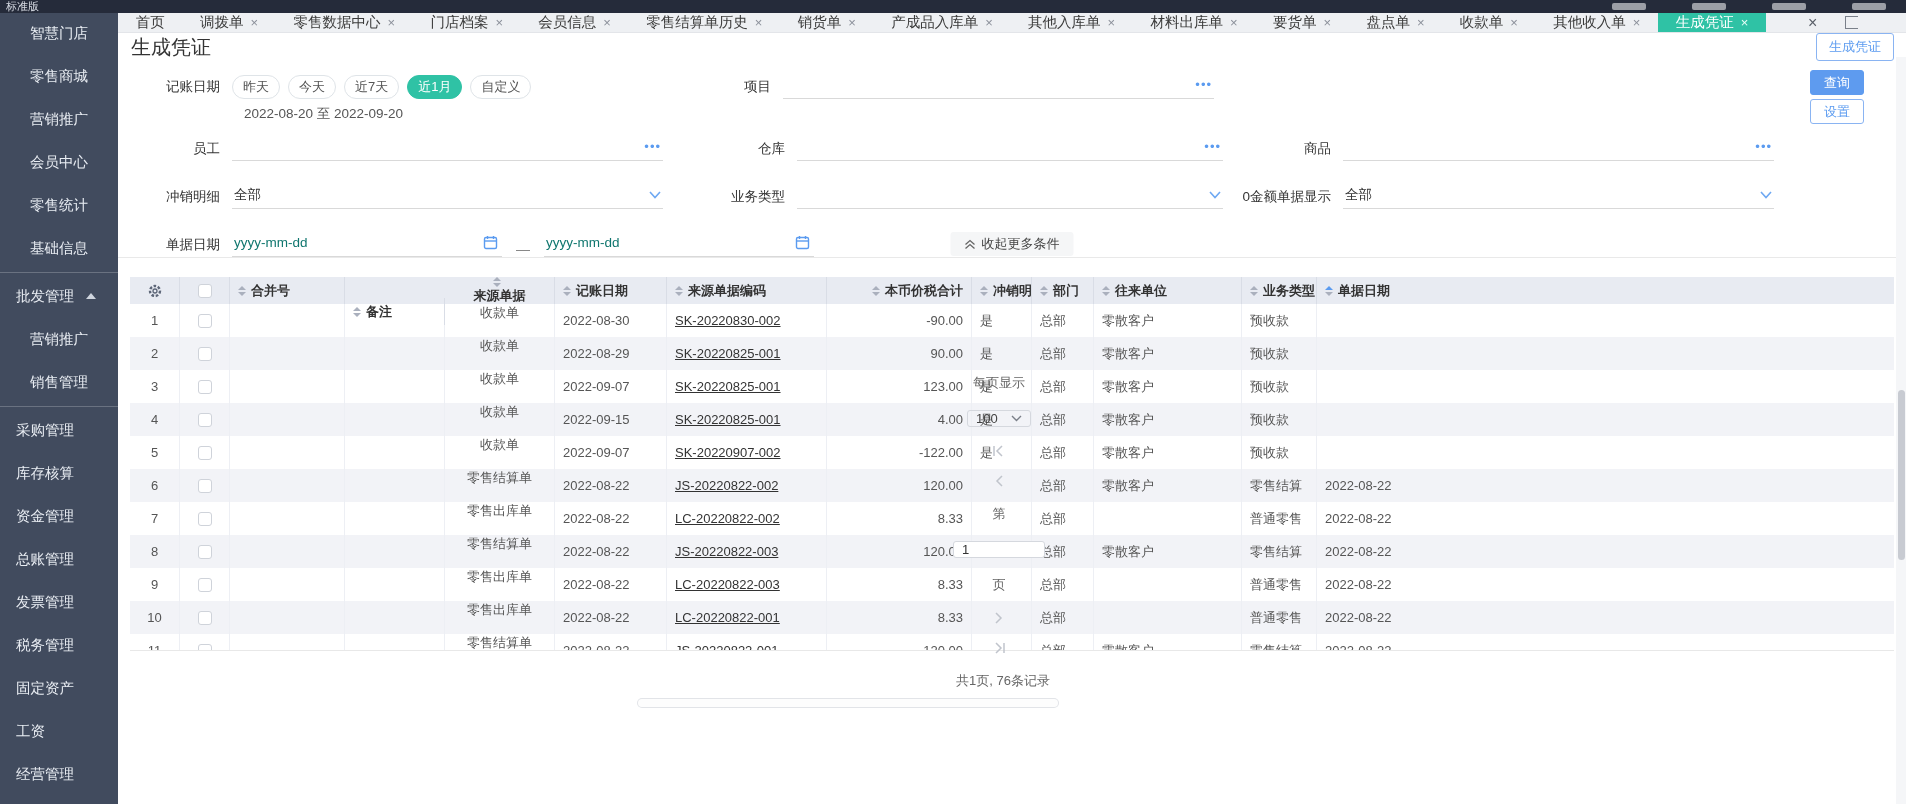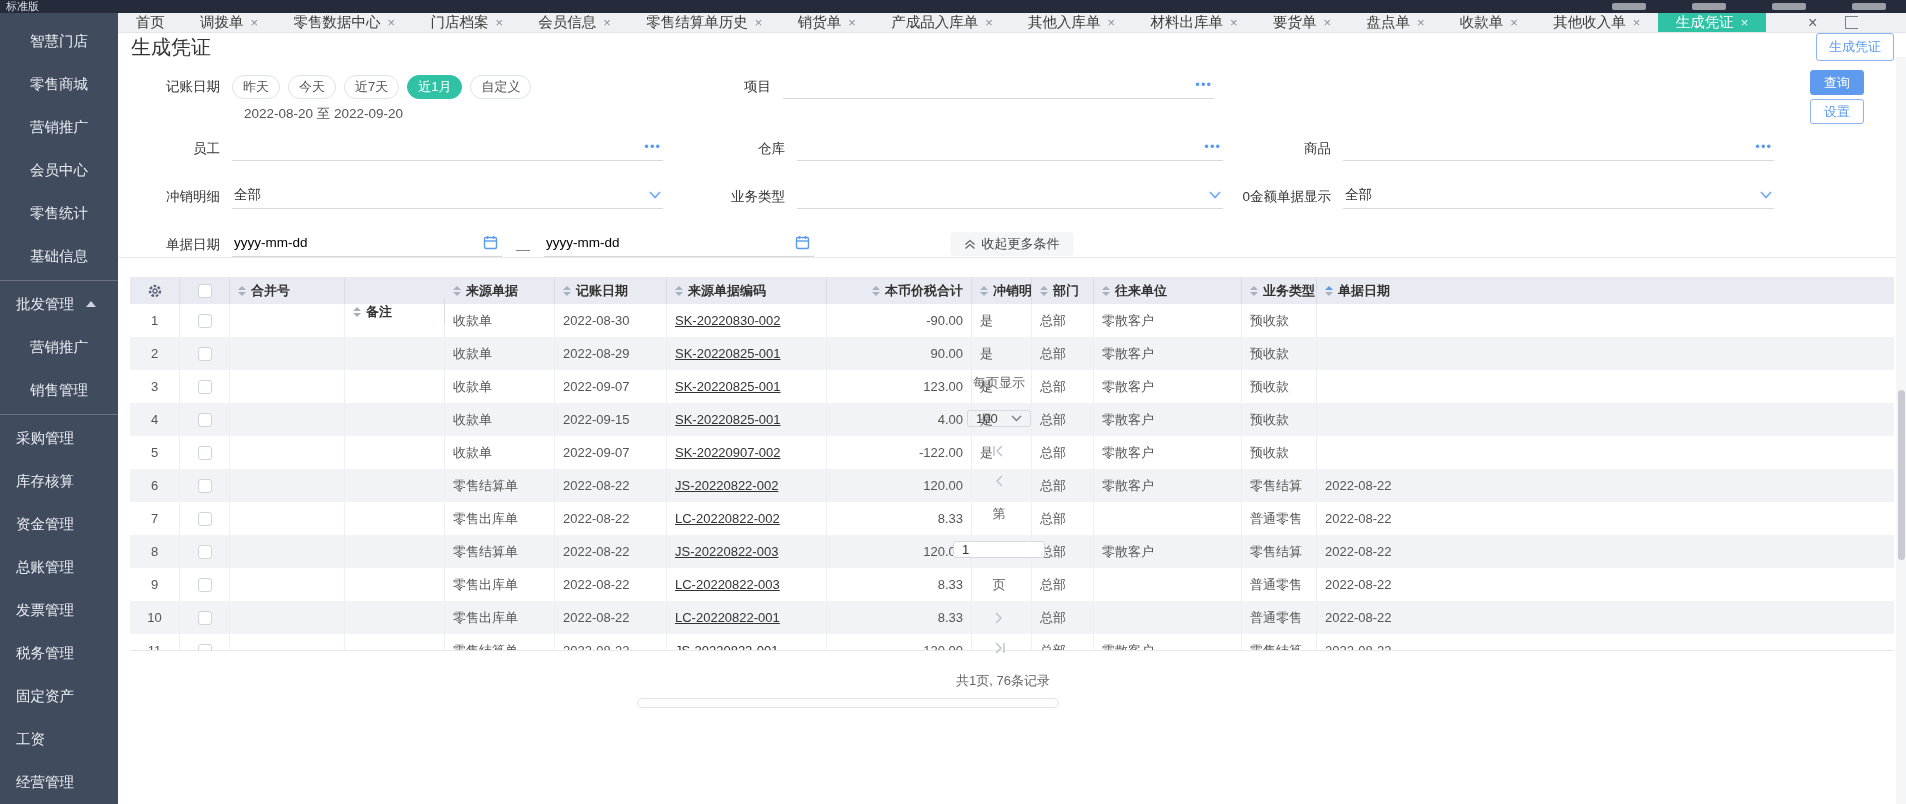--- a/index.html
+++ b/index.html
@@ -7,21 +7,21 @@
     font-family:"Liberation Sans","DejaVu Sans",sans-serif; font-size:14px; color:#333; }
   .app { position:relative; width:1906px; height:580px; display:flex; }
 
   
   .topbar { position:absolute; left:0; top:0; width:1906px; height:13px; background:#252b3a; z-index:30; display:flex; align-items:flex-start; }
   .edition { color:#d8dce4; font-size:11px; line-height:13px; padding-left:6px; }
   .topbar-frags { position:absolute; right:20px; top:3px; display:flex; gap:46px; }
   .topbar-frags span { display:block; width:34px; height:7px; border-radius:2px; background:rgba(255,255,255,.55); }
 
   
-  .sidebar { width:118px; height:804px; background:#414b5e; flex:0 0 118px; overflow:hidden; position:relative; z-index:20; padding-top:20px; }
+  .sidebar { width:118px; height:804px; background:#414b5e; flex:0 0 118px; overflow:hidden; position:relative; z-index:20; padding-top:12px; }
   .side-item { height:44px; display:flex; align-items:center; color:#e9edf3; font-size:14.5px; cursor:pointer; margin-top:-1px; }
   .side-item.group { padding-left:16px; }
   .side-item.sub { padding-left:30px; }
   .side-arrow { width:0; height:0; border-left:5px solid transparent; border-right:5px solid transparent; border-bottom:6px solid #cfd5de; margin-left:12px; }
   .side-divider { height:1px; background:rgba(255,255,255,.22); margin:2px 0; }
 
   
   .main { flex:1 1 auto; display:flex; flex-direction:column; padding-top:13px; position:relative; }
 
   
@@ -50,41 +50,41 @@
   .f-label { font-size:13.5px; color:#333; text-align:right; padding-right:12px; line-height:24px; white-space:nowrap; flex:0 0 auto; }
   .fc1 .f-label { width:114px; } .fc2 .f-label { width:134px; } .fc3 .f-label { width:120px; }
   .f-field { flex:1 1 auto; border-bottom:1px solid #d9d9d9; height:26px; display:flex; align-items:center; justify-content:space-between; font-size:13.5px; color:#333; padding:0 2px 2px 2px; cursor:pointer; }
   .dots { color:#5b9bf0; font-size:13px; letter-spacing:1px; line-height:10px; }
   .chips { display:flex; gap:8px; align-items:center; }
   .chip { border:1px solid #dfe4e8; border-radius:12px; padding:2px 10px; font-size:13px; color:#555; background:#fff; cursor:pointer; white-space:nowrap; }
   .chip.selected { background:#2fc2a5; border-color:#2fc2a5; color:#fff; }
   .range-line { font-size:13.5px; color:#555; padding:6px 0 0 126px; }
   .row-gap { height:12px; }
   .date-field { border-bottom:1px solid #d9d9d9; height:26px; width:270px; display:flex; align-items:center; justify-content:space-between; padding:0 4px 2px 2px; }
-  .placeholder { color:#000000; font-size:13.5px;text-align:center; }
+  .placeholder { color:#0f766e; font-size:13.5px;text-align:center; }
   .date-sep { color:#888; padding:0 14px; }
   .side-btns { position:absolute; right:42px; top:9px; display:flex; flex-direction:column; gap:4px; }
   .btn-query { width:54px; height:25px; background:#5e9bef; color:#fff; border:1px solid #5e9bef; border-radius:3px; font-size:13px; cursor:pointer; }
   .btn-settings { width:54px; height:25px; background:#fff; color:#5b9bf0; border:1px solid #8ab4f2; border-radius:3px; font-size:13px; cursor:pointer; }
   .collapse-pill { position:absolute; left:50%; bottom:1px; transform:translateX(-50%); background:#f5f6f7; border-radius:3px; padding:3px 14px; font-size:13px; color:#444; display:flex; align-items:center; gap:6px; cursor:pointer; }
 
   
   .table-wrap { margin:19px 12px 0 12px; }
   .thead { display:flex; background:#e8ebf2; height:27px; align-items:center; font-size:13px; font-weight:bold; color:#333; }
   .thead .tcell { border-right:1px solid #d9dde6; height:27px; display:flex; align-items:center; }
   .tbody { height:346px; overflow:hidden; }
   .trow { display:flex; height:33px; align-items:center; font-size:13px; color:#555; background:#fff; }
   .trow:nth-child(even) { background:#f2f3f7; }
   .trow .tcell { border-right:1px solid #edeff4; height:33px; display:flex; align-items:center; }
   .tcell { padding:0 8px; white-space:nowrap; overflow:hidden; }
   .c-gear { width:50px; justify-content:center; }
   .c-check { width:50px; justify-content:center; }
   .c-merge { width:115px; }
   .c-note { width:100px;margin-top:42px; }
-  .c-source { width:110px; }
+  .c-source { width:110px;flex-direction:column; }
   .c-bdate { width:112px; }
   .c-code { width:160px; }
   .c-amt { width:145px; justify-content:flex-end; }
   .c-wo { width:60px; }
   .c-dept { width:62px; }
   .c-partner { width:148px; }
   .c-biz { width:75px; }
   .c-ddate { flex:1 1 auto; border-right:none !important; }
   .sort { display:inline-flex; flex-direction:column; gap:2px; margin-right:5px; }
   .sort i { display:block; width:0; height:0; border-left:4px solid transparent; border-right:4px solid transparent; }

